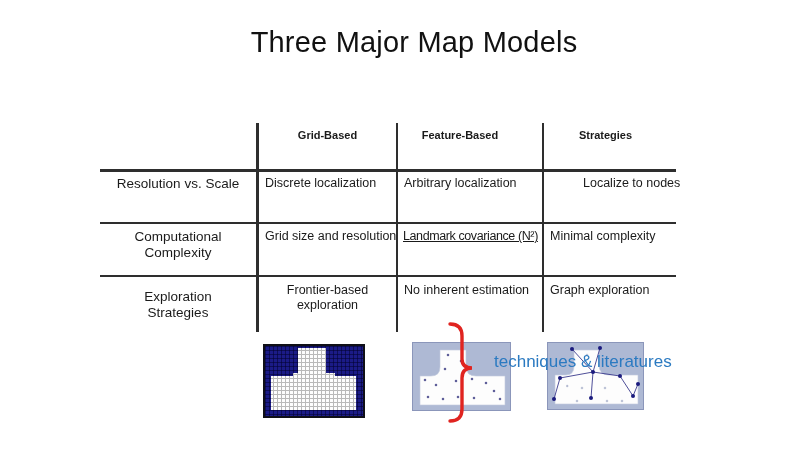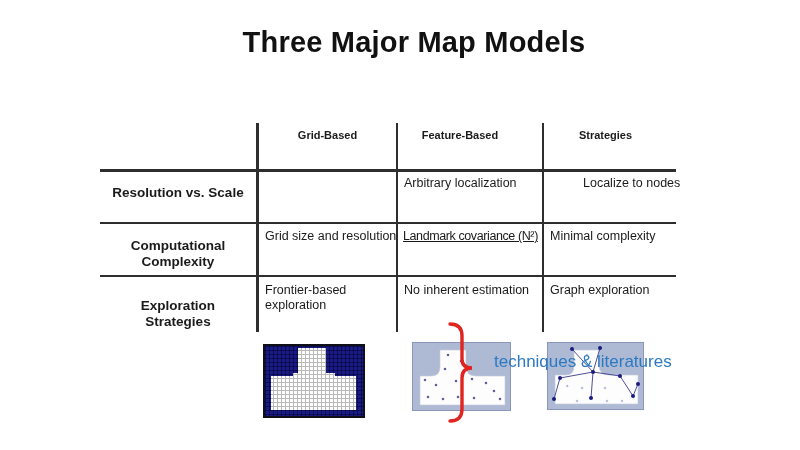--- a/index.html
+++ b/index.html
@@ -1,34 +1,34 @@
 <!DOCTYPE html>
 <html><head>
 <meta charset="utf-8">
 <style>
   html,body{margin:0;padding:0;background:#fff;}
   .slide{position:relative;width:800px;height:450px;background:#ffffff;overflow:hidden;
          font-family:"Liberation Sans",sans-serif;color:#1a1a1a;}
 
   .title{position:absolute;left:0;top:26px;width:100%;box-sizing:border-box;padding-left:28px;
-         text-align:center;font-size:29px;letter-spacing:.2px;color:#111;font-weight:bold;}
+         text-align:center;font-size:29px;letter-spacing:.2px;color:#111;}
 
   
   .vl{position:absolute;top:123px;height:209px;background:#2e2e2e;}
   .vl.thick{width:3px;}
   .vl.thin{width:2px;}
   .hl{position:absolute;left:100px;width:576px;background:#2e2e2e;}
   .hl.thick{height:3px;}
   .hl.thin{height:2px;}
 
   .colhead{position:absolute;top:129px;font-weight:bold;font-size:11px;text-align:center;}
-  .rowhead{position:absolute;left:100px;width:156px;text-align:center;font-weight:bold;
-           font-size:13.5px;line-height:16px;white-space:pre-line;margin-top:9px;}
+  .rowhead{position:absolute;left:100px;width:156px;text-align:center;font-weight:normal;
+           font-size:13.5px;line-height:16px;white-space:pre-line;}
   .cell{position:absolute;font-size:12.5px;line-height:15px;white-space:nowrap;}
-  .cell.wrap{white-space:normal;width:125px;}
+  .cell.wrap{white-space:normal;width:125px;text-align:center;}
   .cell.tight{letter-spacing:-0.4px;text-decoration:underline;}
 
   
   .gridmap{position:absolute;left:263px;top:344px;width:98px;height:70px;border:2px solid #101018;
            background-color:#1b1b87;
            background-image:
              repeating-linear-gradient(to right, rgba(0,0,40,.5) 0 1px, transparent 1px 4px),
              repeating-linear-gradient(to bottom, rgba(0,0,40,.5) 0 1px, transparent 1px 4px);}
   .gridmap .shape{position:absolute;inset:0;background-color:#fdfdfd;
            background-image:
@@ -61,20 +61,21 @@
   <div class="colhead" style="left:258px;width:139px">Grid-Based</div>
   <div class="colhead" style="left:397px;width:126px">Feature-Based</div>
   <div class="colhead" style="left:543px;width:125px">Strategies</div>
 
   <div class="rowhead" style="top:176px">Resolution vs. Scale</div>
   <div class="rowhead" style="top:229px">Computational
 Complexity</div>
   <div class="rowhead" style="top:289px">Exploration
 Strategies</div>
 
+  <div class="cell" style="left:265px;top:176px">Discrete localization</div>
   <div class="cell" style="left:404px;top:176px">Arbitrary localization</div>
   <div class="cell" style="left:583px;top:176px">Localize to nodes</div>
 
   <div class="cell" style="left:265px;top:229px">Grid size and resolution</div>
   <div class="cell tight" style="left:403px;top:229px">Landmark covariance (N²)</div>
   <div class="cell" style="left:550px;top:229px">Minimal complexity</div>
 
   <div class="cell wrap" style="left:265px;top:283px">Frontier-based exploration</div>
   <div class="cell" style="left:404px;top:283px">No inherent estimation</div>
   <div class="cell" style="left:550px;top:283px">Graph exploration</div>

